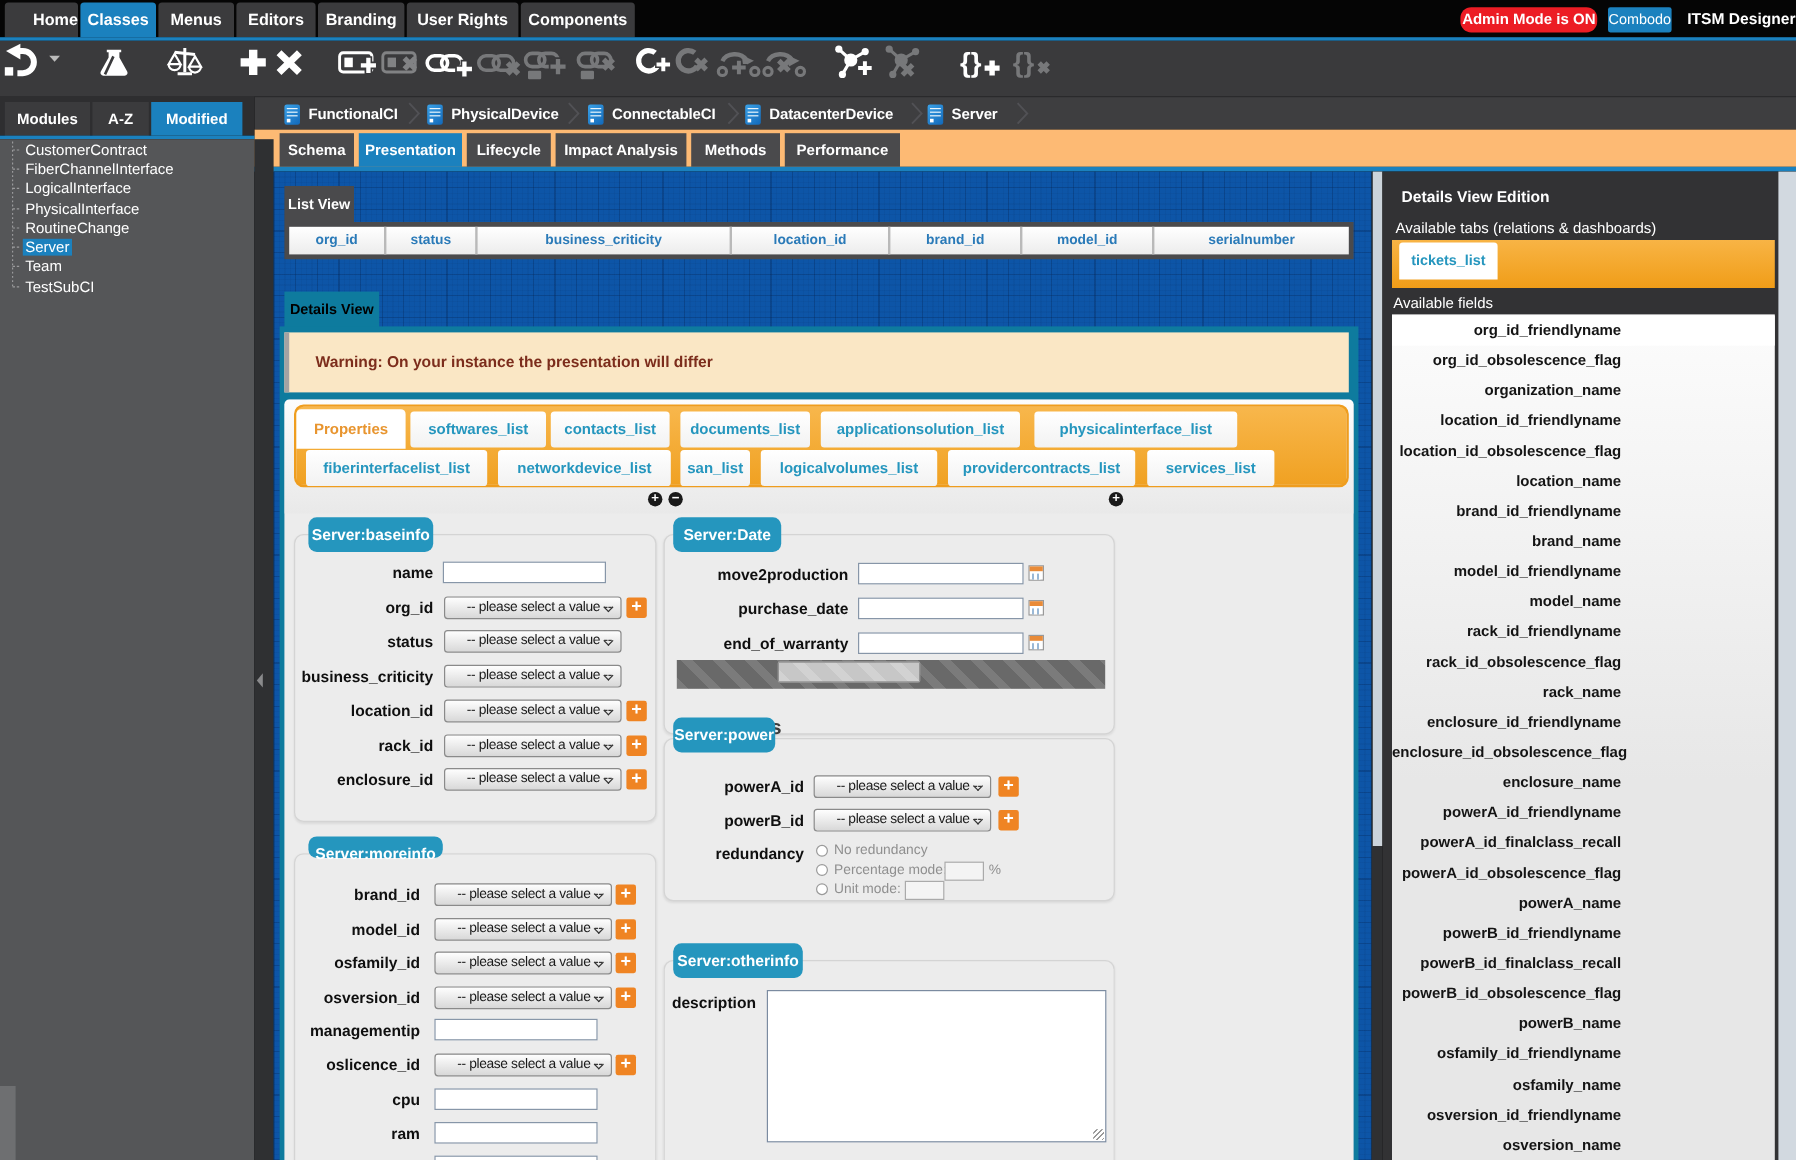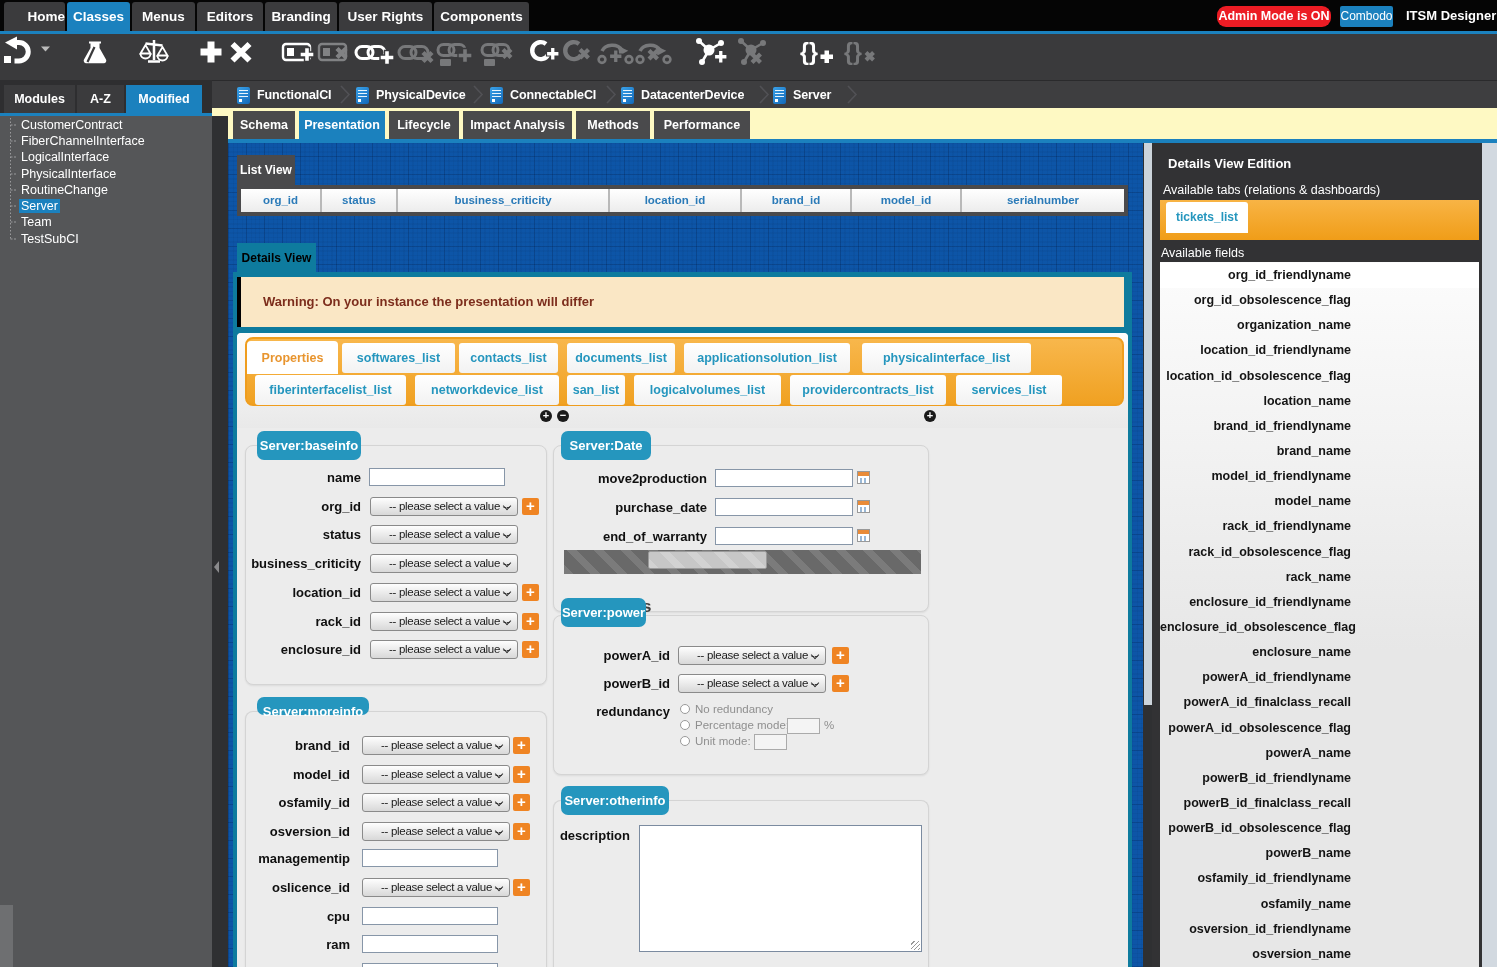--- a/index.html
+++ b/index.html
@@ -16,21 +16,21 @@
 
 #toolbar{position:absolute;top:34px;left:0;width:1497px;height:46px;background:#3a3a3c;}
 
 #crumbbar{position:absolute;top:80px;left:212px;width:1285px;height:28px;background:#3e3e40;border-top:1px solid #2a2a2c;}
 .crumb{position:absolute;top:0;height:28px;display:flex;align-items:center;color:#fff;font-size:12.5px;font-weight:bold;letter-spacing:-0.1px;}
 .srvico{display:inline-block;width:13px;height:17px;background:linear-gradient(135deg,#3aa2e9,#1268b8);border-radius:2px;margin-right:7px;position:relative;}
 .srvico:before{content:"";position:absolute;left:2px;right:2px;top:3px;height:1.5px;background:#e8f4fc;box-shadow:0 3px 0 #e8f4fc,0 6px 0 #e8f4fc;}
 .srvico:after{content:"";position:absolute;left:2px;bottom:2px;width:2.5px;height:2.5px;background:#fff;}
 .chev{position:absolute;top:4px;width:14px;height:19px;}
 
-#classtabrow{position:absolute;top:108px;left:212px;width:1285px;height:31px;background:#fef9c3;}
+#classtabrow{position:absolute;top:108px;left:212px;width:1285px;height:31px;background:#fdba74;}
 .ctab{position:absolute;top:3px;height:28px;background:#4a4a4c;color:#fff;font-size:12.5px;font-weight:bold;text-align:center;line-height:28px;}
 .ctab.act{background:#1b81be;}
 #classtabline{position:absolute;top:139px;left:212px;width:1285px;height:4px;background:#1b81be;}
 
 #sidetabrow{position:absolute;top:80px;left:0;width:212px;height:33px;background:#2e2e30;}
 .stab{position:absolute;top:5px;height:28px;background:#3b3b3d;color:#fff;font-size:12.5px;font-weight:bold;text-align:center;line-height:28px;}
 .stab.act{background:#1b81be;}
 #sideline{position:absolute;top:113px;left:0;width:212px;height:3px;background:#1b81be;}
 #sidetree{position:absolute;top:116px;left:0;width:212px;height:851px;background:#555658;}
 .titem{position:absolute;left:21px;color:#fff;font-size:12.5px;white-space:nowrap;}
@@ -51,21 +51,21 @@
  repeating-linear-gradient(90deg, rgba(4,28,68,.06) 0 1px, transparent 1px 4.5px);}
 
 #lvlabel{position:absolute;top:155px;left:237px;width:58px;height:30px;background:#4a4a4c;color:#fff;font-size:12px;font-weight:bold;text-align:center;line-height:30px;}
 #lvtable{position:absolute;top:185px;left:237px;width:891px;height:31px;background:#4a4a4c;}
 #lvinner{position:absolute;top:4px;left:4px;right:4px;bottom:4px;background:linear-gradient(#ffffff,#ececec);display:flex;}
 .lvcell{height:100%;color:#2a7ab8;font-size:11.5px;font-weight:bold;text-align:center;line-height:23px;border-right:2px solid #b9b9b9;}
 .lvcell:last-child{border-right:none;}
 
 #dvlabel{position:absolute;top:243px;left:237px;width:79px;height:30px;background:#0e7b9e;color:#000000;font-size:12px;font-weight:bold;text-align:center;line-height:30px;}
 #dvbox{position:absolute;top:272px;left:233px;width:899px;height:695px;background:#0e7b9e;}
-#warn{position:absolute;top:5px;left:4px;width:887px;height:50px;background:#fae7c5;border-left:4px solid #000000;}
+#warn{position:absolute;top:5px;left:4px;width:887px;height:50px;background:#fae7c5;border-left:4px solid #a3a3a3;}
 #warn span{position:absolute;top:17px;left:22px;color:#7c2d1c;font-size:13px;font-weight:bold;}
 #card{position:absolute;top:61px;left:4px;width:891px;height:634px;background:#ececec;border-radius:4px 4px 0 0;overflow:hidden;}
 #whitehdr{position:absolute;top:0;left:0;width:891px;height:95px;background:linear-gradient(#fcfcfc,#e9e9e9);border-radius:4px 4px 0 0;}
 #orangehdr{position:absolute;top:4px;left:8px;width:879px;height:69px;border-radius:8px;border:2px solid #ef9d1e;background:linear-gradient(#f8b74c,#f0a122);}
 .ptab{position:absolute;height:30px;background:linear-gradient(#ffffff,#f2f2f2);border-radius:3px;color:#2596be;font-size:12.5px;font-weight:bold;display:flex;align-items:center;justify-content:center;}
 .ptab span{display:block;}
 .ptab.act{color:#e8952f;background:#fff;}
 #pmbar{position:absolute;top:95px;left:0;width:891px;height:0;}
 .circ{position:absolute;top:-18px;width:12px;height:12px;border-radius:50%;background:#1a1a1a;color:#fff;font-size:11px;font-weight:bold;text-align:center;line-height:11px;}
 
@@ -395,21 +395,21 @@
    <div class="flabel" style="left:2px;top:83px;width:151px;">end_of_warranty</div>
    <div class="tinput" style="left:161px;top:81px;width:138px;"></div>
    <div class="cal" style="left:303px;top:83px;"></div>
    <div id="notesbar" style="left:10px;top:104px;width:357px;height:24px;">
     <div id="notestxt" style="left:42px;top:5px;">notes</div>
     <div id="notesin" style="left:84px;top:1px;width:119px;height:18px;"></div>
    </div>
   </div>
 
   <div class="plabel" style="left:324px;top:265px;width:85px;height:29px;line-height:29px;">Server:power</div>
-  <div class="panel" style="left:316px;top:282px;width:376px;height:160px;">
+  <div class="panel" style="left:316px;top:282px;width:376px;height:136px;">
    <div class="flabel" style="left:2px;top:32px;width:114px;">powerA_id</div>
    <div class="fsel" style="left:124px;top:30px;width:148px;">-- please select a value --</div>
    <div class="plus" style="left:278px;top:31px;">+</div>
    <div class="flabel" style="left:2px;top:60px;width:114px;">powerB_id</div>
    <div class="fsel" style="left:124px;top:58px;width:148px;">-- please select a value --</div>
    <div class="plus" style="left:278px;top:59px;">+</div>
    <div class="flabel" style="left:2px;top:88px;width:114px;">redundancy</div>
    <div class="radio" style="left:126px;top:88px;"></div>
    <div class="rlabel" style="left:141px;top:87px;">No redundancy</div>
    <div class="radio" style="left:126px;top:104px;"></div>

